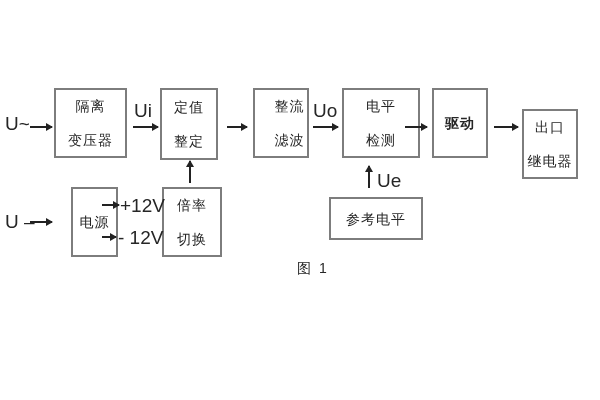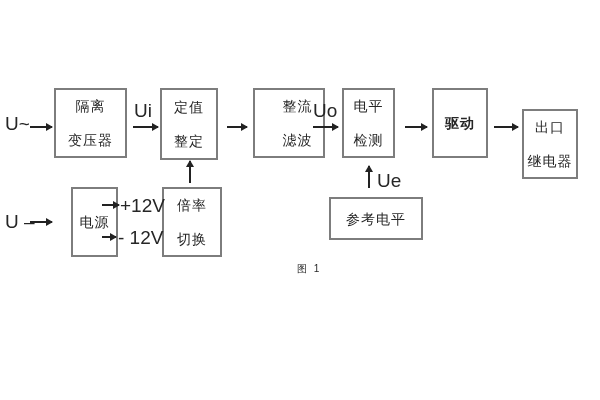--- a/index.html
+++ b/index.html
@@ -33,21 +33,21 @@
     text-align:center;
   }
   .box.single{gap:0;}
   .lbl{
     position:absolute;
     font-size:19px;
     line-height:15px;
     white-space:nowrap;
     color:var(--text);
   }
-  .cjk{font-size:10px;}
+  .cjk{font-size:14px;}
   
   .arr-h{
     position:absolute;
     height:1.5px;
     background:var(--arrow);
   }
   .arr-h::after{
     content:"";
     position:absolute;
     right:-1px;top:50%;
@@ -82,26 +82,26 @@
   <div class="box" style="left:54px;top:88px;width:73px;height:70px;">
     <span>隔离</span>
     <span>变压器</span>
   </div>
 
   <div class="box" style="left:160px;top:88px;width:58px;height:72px;">
     <span>定值</span>
     <span>整定</span>
   </div>
 
-  <div class="box" style="left:253px;top:88px;width:72px;height:70px;padding-left:17px;">
+  <div class="box" style="left:253px;top:88px;width:56px;height:70px;padding-left:17px;">
     <span>整流</span>
     <span>滤波</span>
   </div>
 
-  <div class="box" style="left:342px;top:88px;width:53px;height:70px;">
+  <div class="box" style="left:342px;top:88px;width:78px;height:70px;">
     <span>电平</span>
     <span>检测</span>
   </div>
 
   <div class="box single" style="left:432px;top:88px;width:56px;height:70px;font-weight:bold;">
     <span>驱动</span>
   </div>
 
   <div class="box" style="left:522px;top:88px;width:56px;height:70px;margin-top:21px;">
     <span>出口</span>

